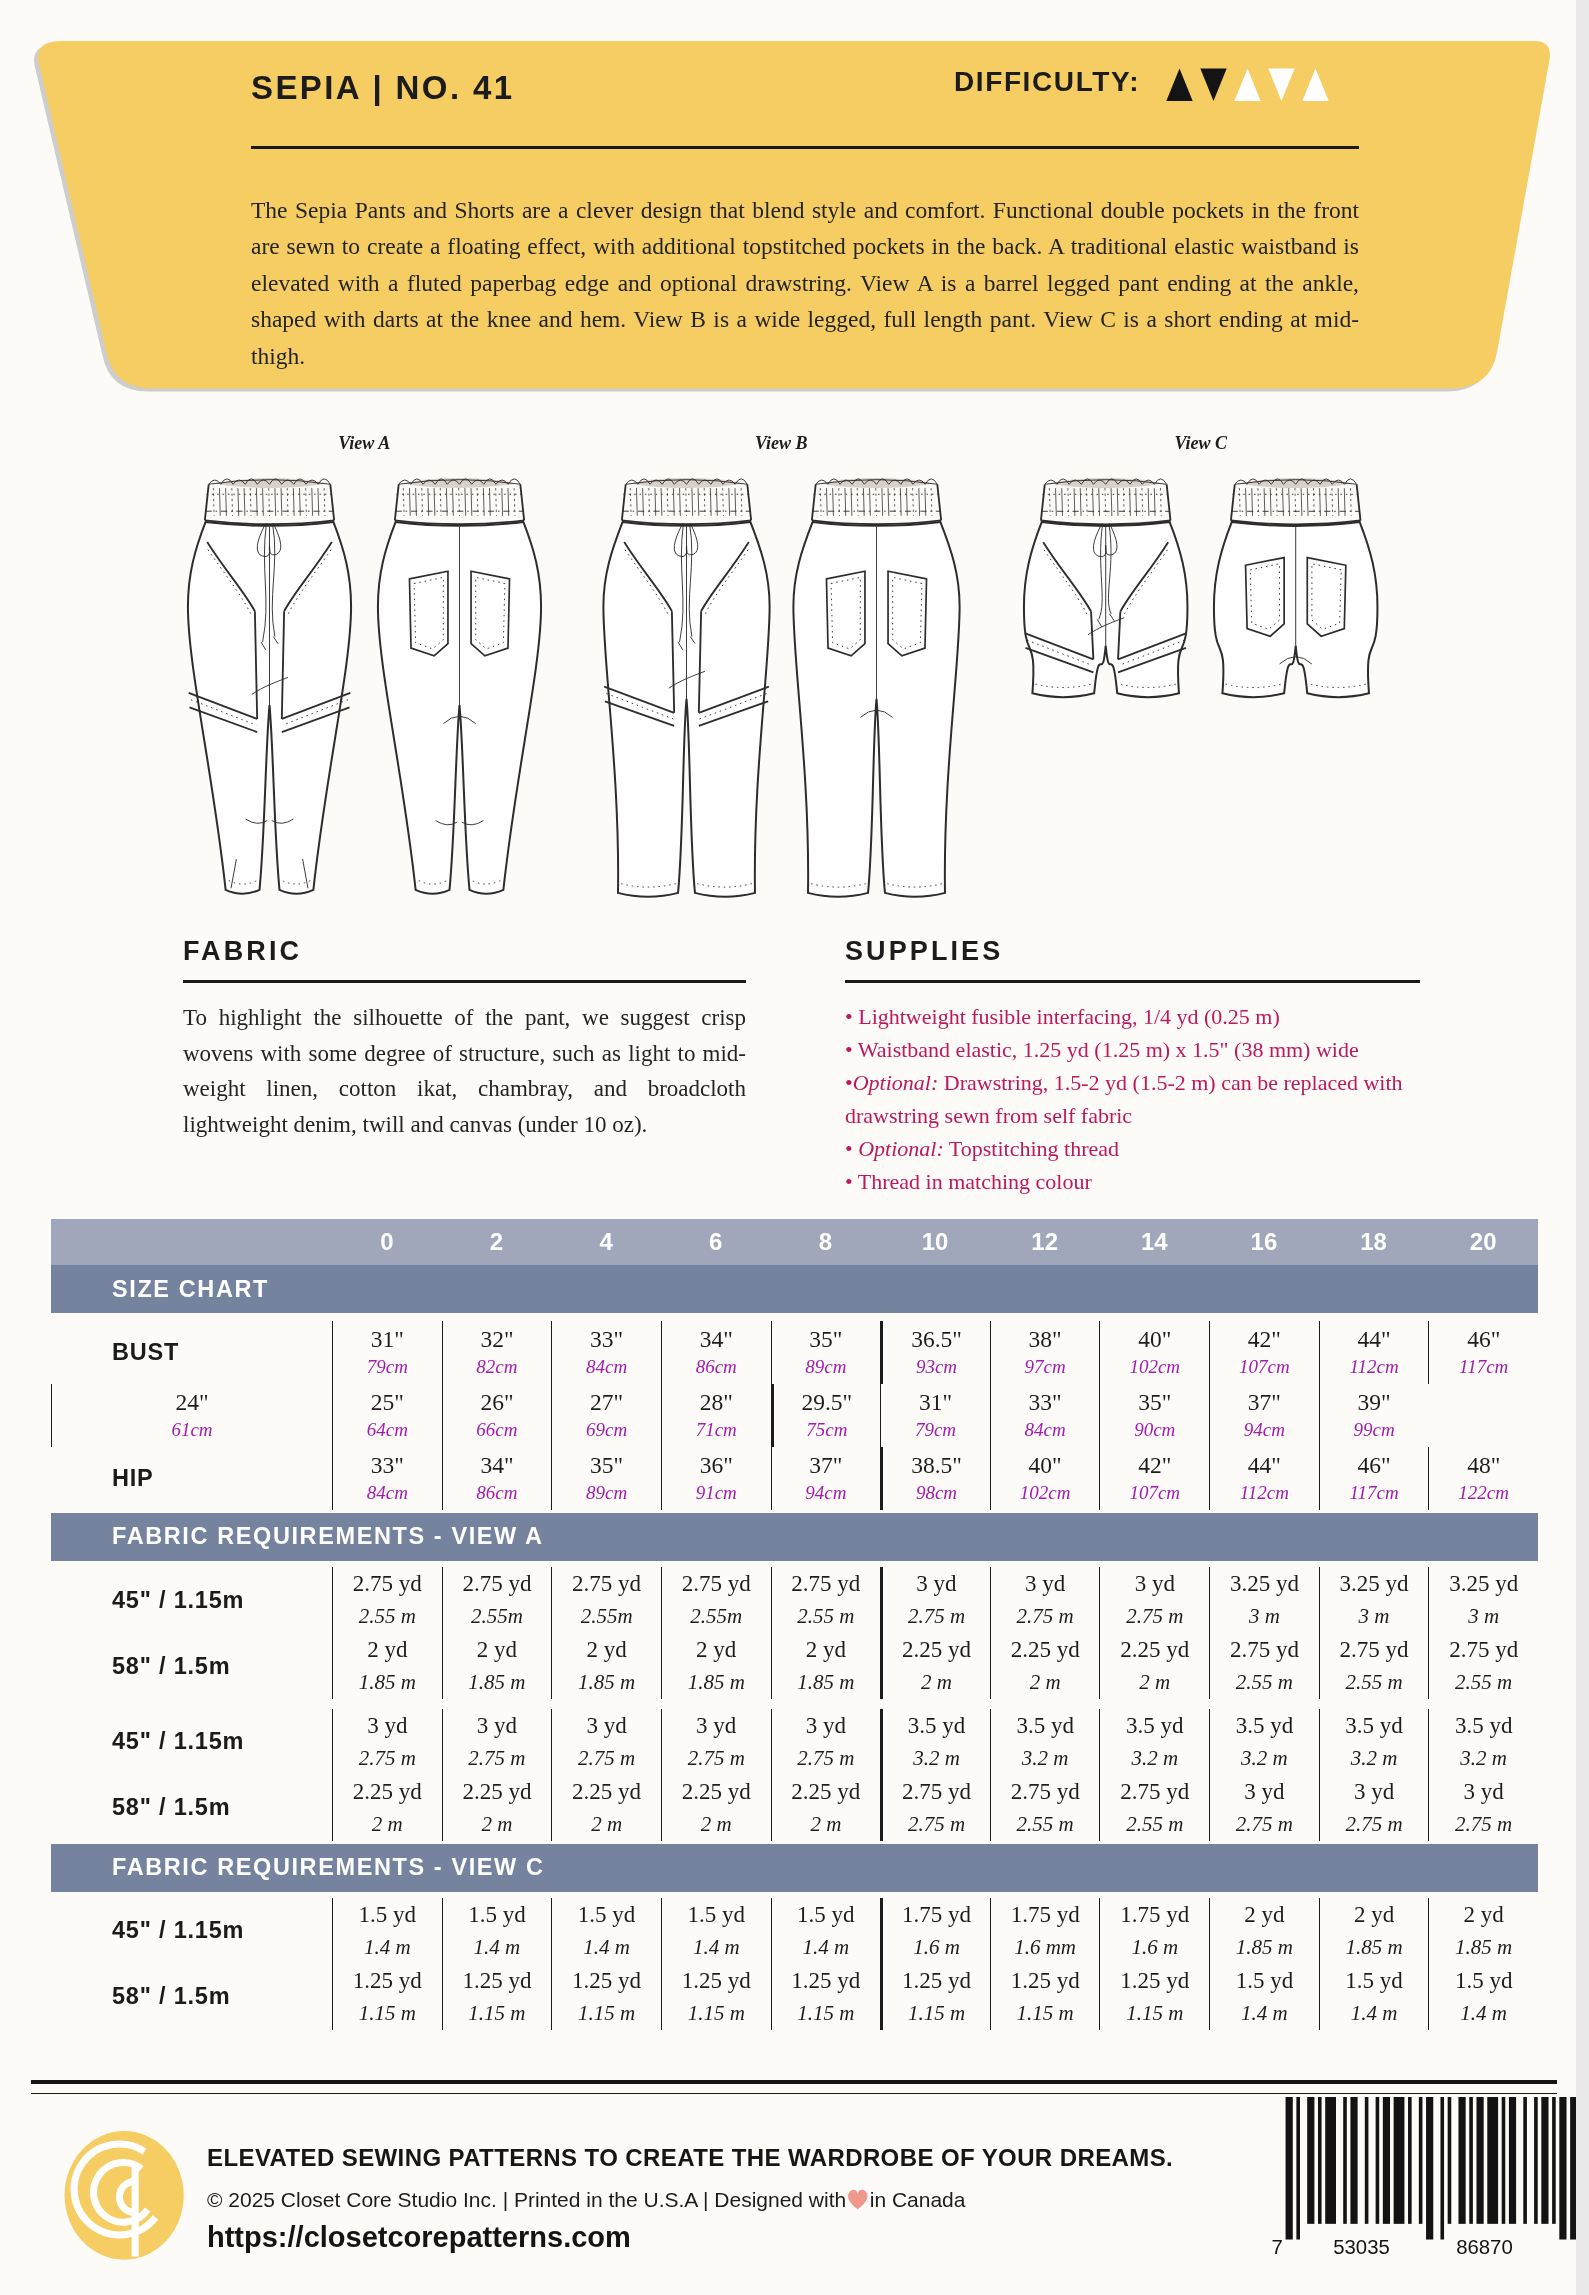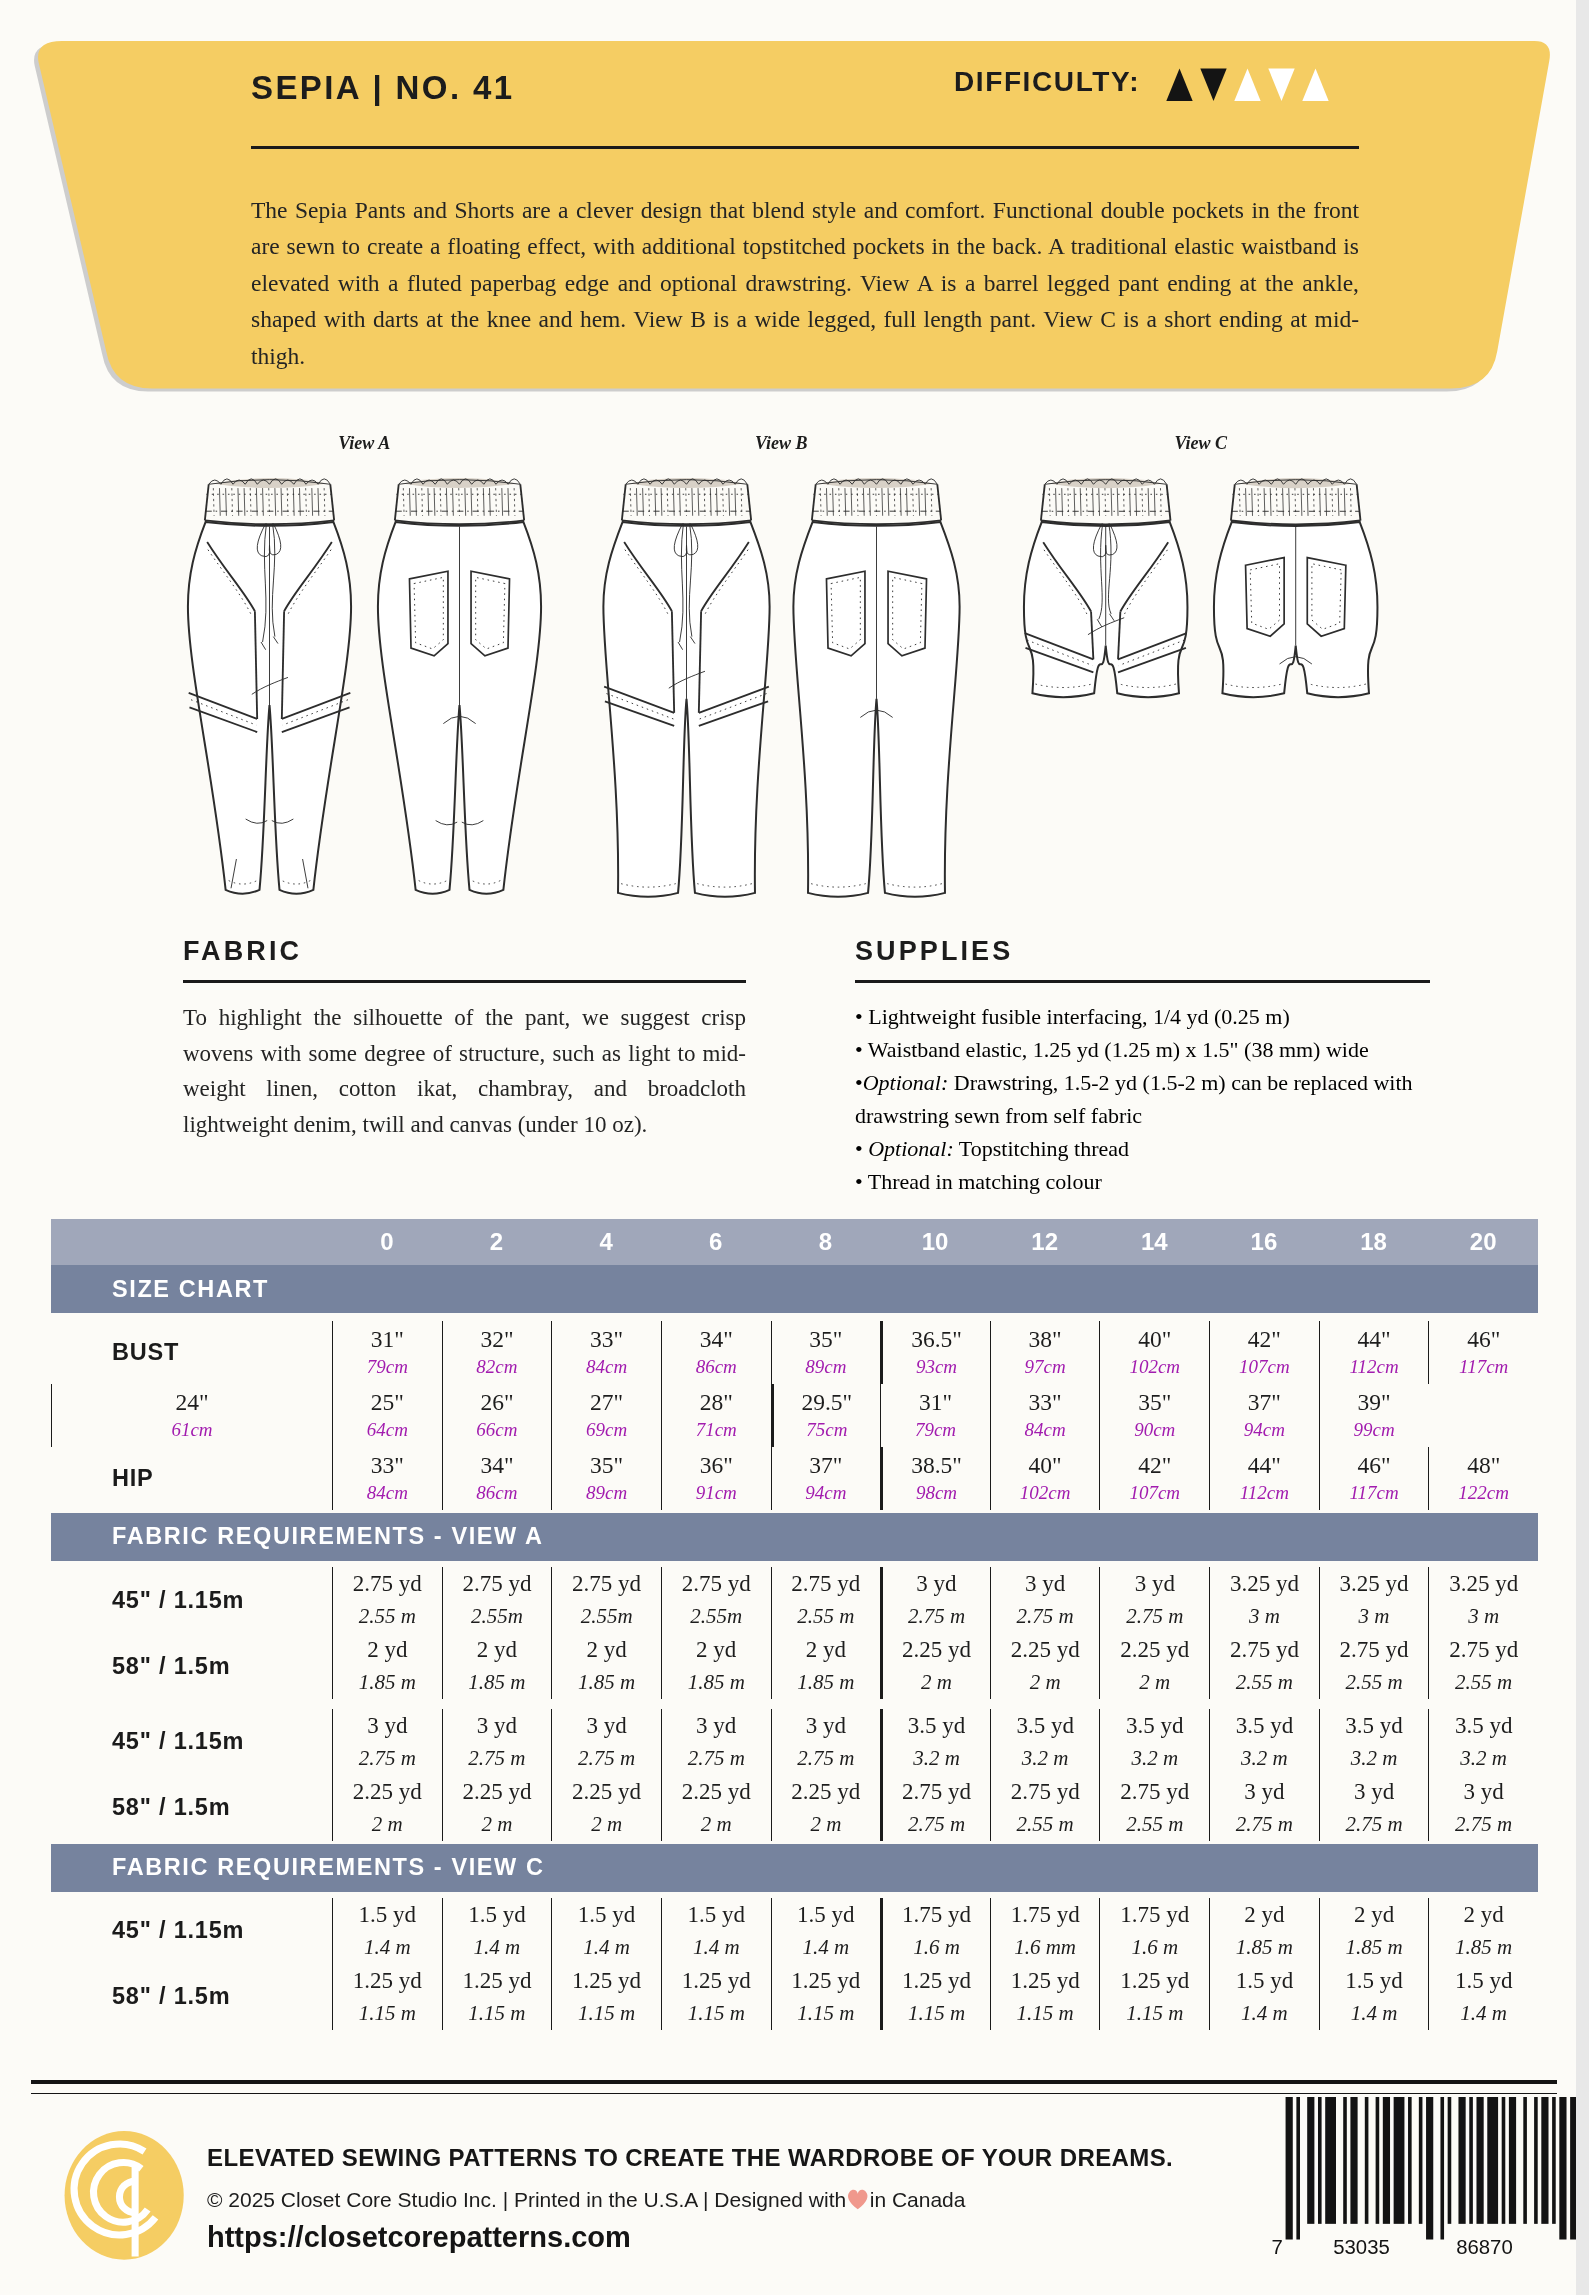--- a/index.html
+++ b/index.html
@@ -24,21 +24,21 @@
   .figs{display:flex;gap:12.6px;align-items:flex-start;}
   .fig{height:451px;}
   .fig.short{height:253px;}
   .fig svg{height:100%;width:auto;display:block;}
   
   .col-section{position:absolute;top:936px;}
   .sec-heading{font-size:27px;font-weight:bold;letter-spacing:3.1px;color:#1c1c1c;}
   .sec-rule{height:3.1px;background:#1a1a1a;margin:12.6px 0 17.3px 0;}
   .sec-body{font-family:"Liberation Serif",serif;font-size:23px;line-height:1.55;
             text-align:justify;color:#242424;}
-  .supply-item{font-family:"Liberation Serif",serif;font-size:22px;line-height:1.5;color:#000000;}
+  .supply-item{font-family:"Liberation Serif",serif;font-size:22px;line-height:1.5;color:#be185d;}
   .supply-item .opt{font-style:italic;}
   
   .tables{position:absolute;left:51px;top:1219px;width:1487px;}
   .grid{display:grid;grid-template-columns:281px repeat(11,1fr);}
   .band{height:46px;display:flex;align-items:center;color:#ffffff;}
   .band.dark{background:#76839e;height:48px;}
   .band-label{font-size:23.5px;font-weight:bold;letter-spacing:1.6px;padding-left:61px;}
   .sizes-band{background:#a0a7ba;height:46px;}
   .size-num{display:flex;align-items:center;justify-content:center;color:#fff;
             font-size:24px;font-weight:bold;}
@@ -406,21 +406,21 @@
         </div>
     </div>
   </div>
 
   <div class="col-section" style="left:183px;width:563px;">
     <div class="sec-heading">FABRIC</div>
     <div class="sec-rule"></div>
     <div class="sec-body">To highlight the silhouette of the pant, we suggest crisp wovens with some degree of structure, such as light to mid-weight linen, cotton ikat, chambray, and broadcloth lightweight denim, twill and canvas (under 10 oz).</div>
   </div>
 
-  <div class="col-section" style="left:845px;width:575px;margin-left:10px;">
+  <div class="col-section" style="left:845px;width:575px;">
     <div class="sec-heading">SUPPLIES</div>
     <div class="sec-rule"></div>
     <div id="supplies-list">
         <div class="supply-item">• Lightweight fusible interfacing, 1/4 yd (0.25 m)</div>
         <div class="supply-item">• Waistband elastic, 1.25 yd (1.25 m) x 1.5" (38 mm) wide</div>
         <div class="supply-item">•<span class="opt">Optional:</span> Drawstring, 1.5-2 yd (1.5-2 m) can be replaced with drawstring sewn from self fabric</div>
         <div class="supply-item">• <span class="opt">Optional:</span> Topstitching thread</div>
         <div class="supply-item">• Thread in matching colour</div>
       </div>
   </div>

